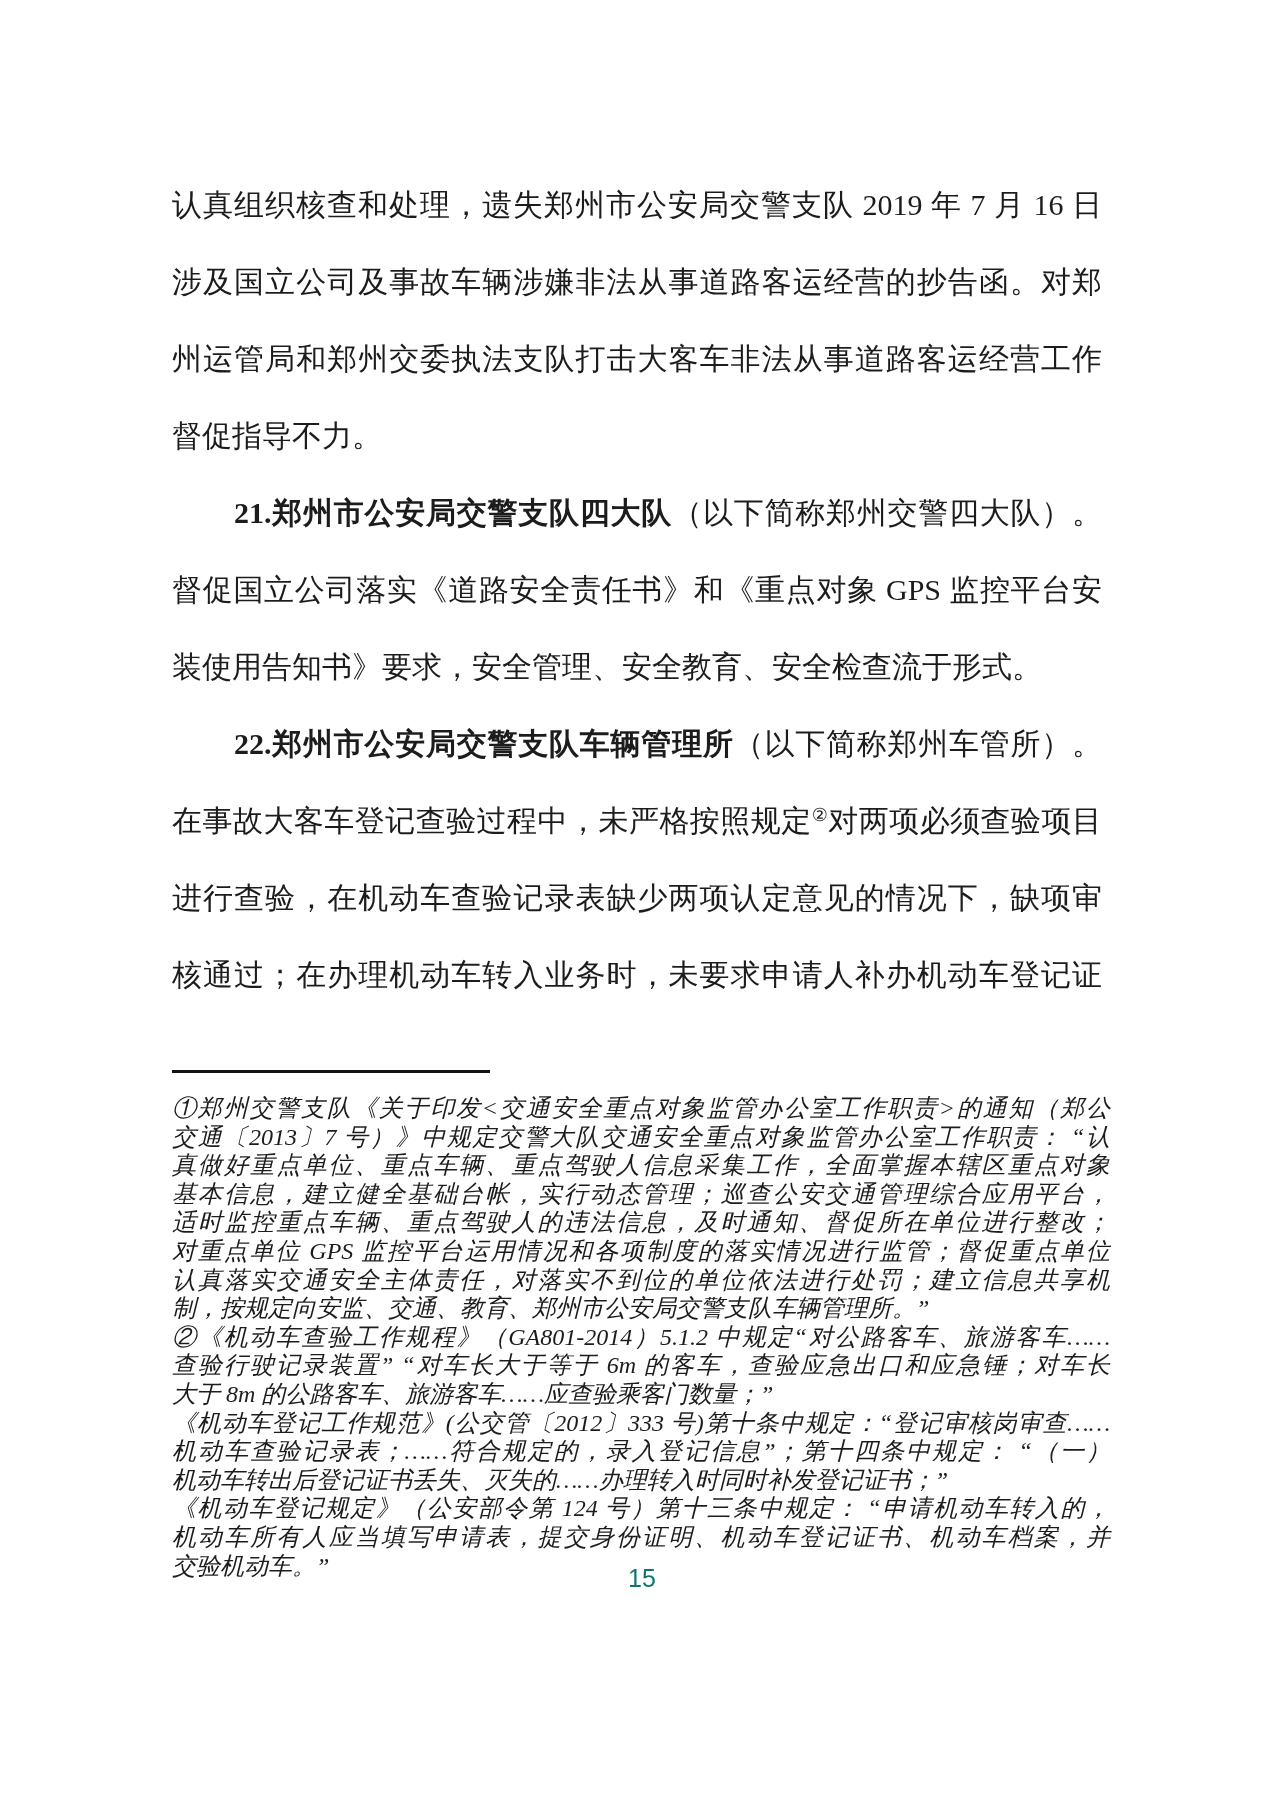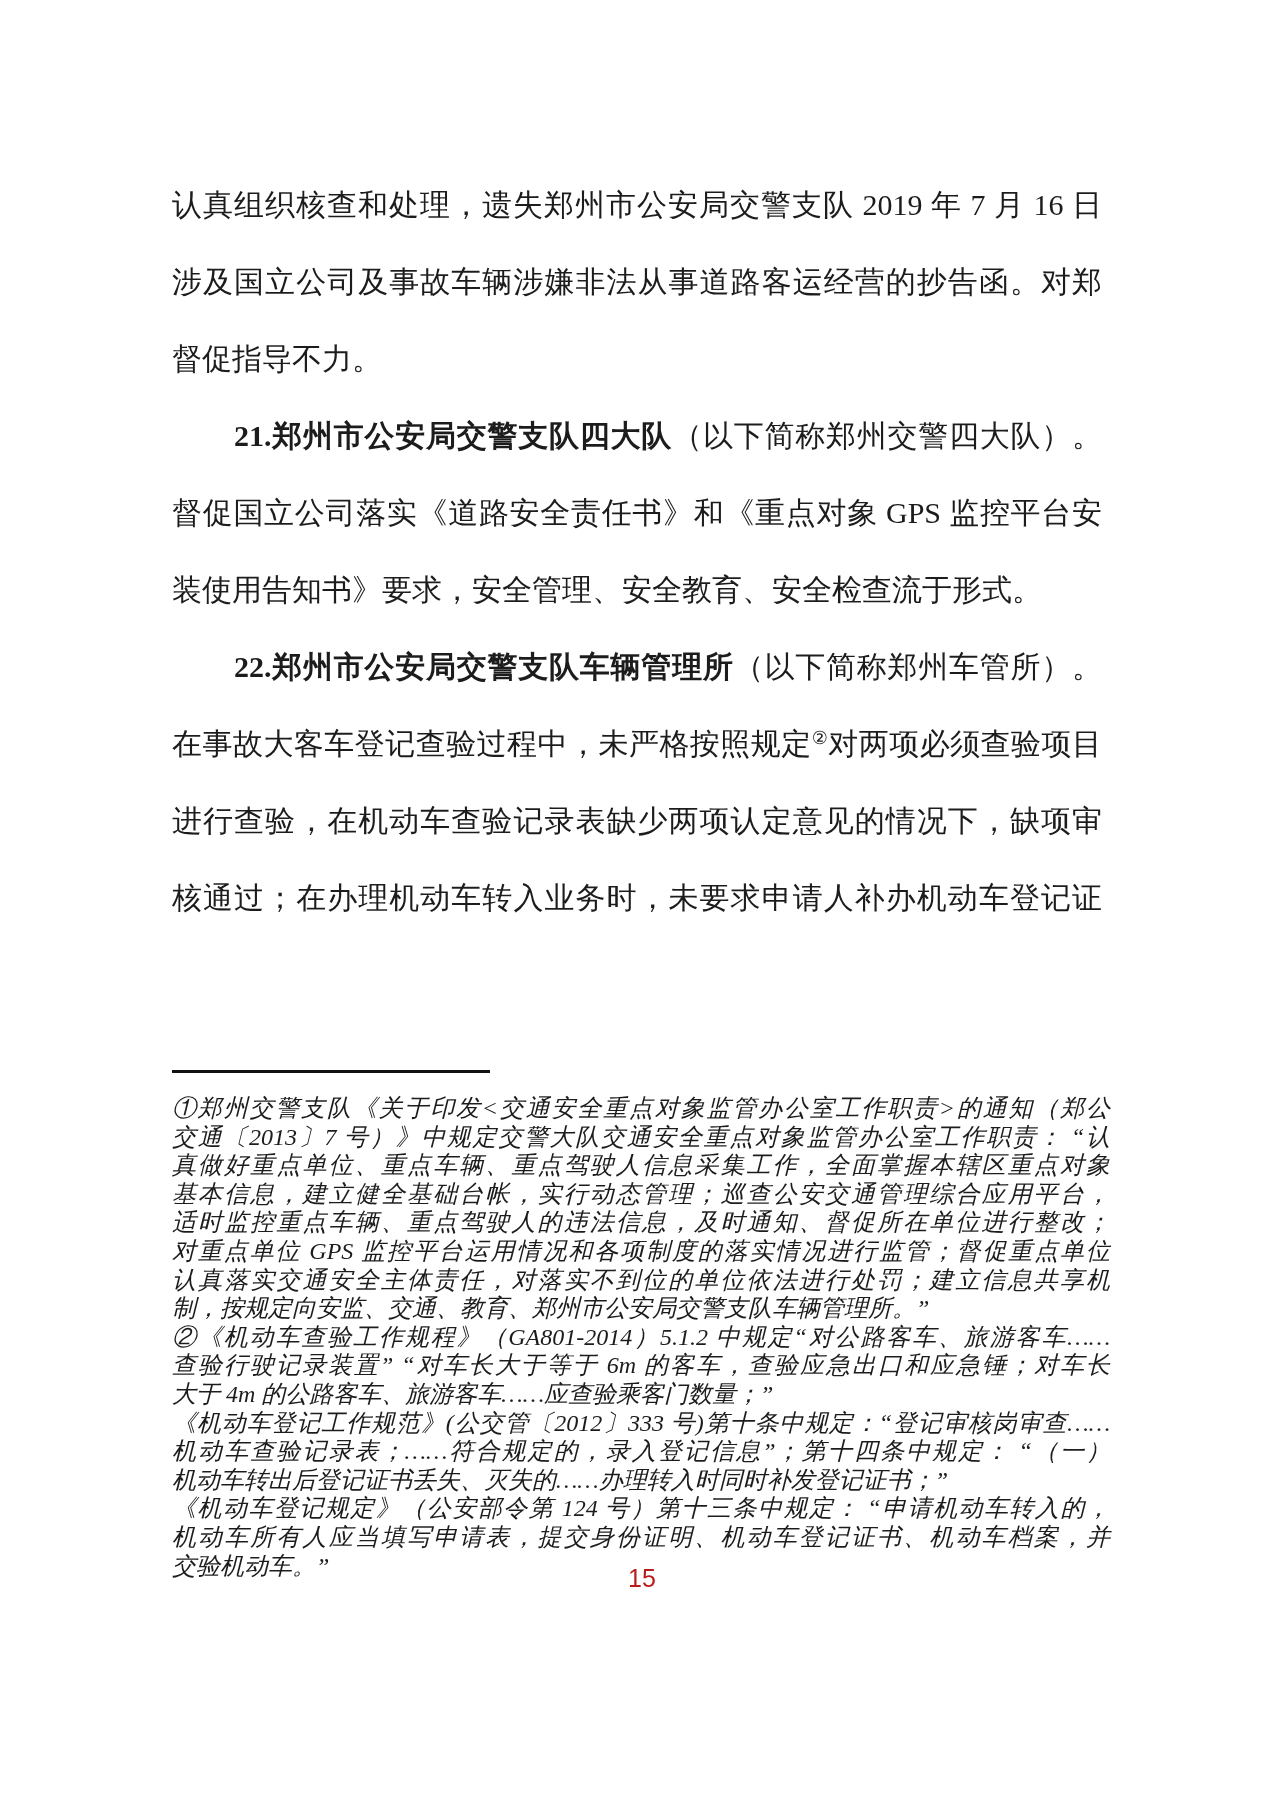--- a/index.html
+++ b/index.html
@@ -44,31 +44,32 @@
     left:172px;top:1094px;width:938px;
     font-size:24px;
     line-height:28.6px;
     font-style:italic;
   }
   .page-number{
     position:absolute;
     left:172px;top:1564px;width:940px;
     text-align:center;
     font-size:25px;
-    color:#b91c1c;
+    color:#0f766e;
     font-family:"Liberation Sans","DejaVu Sans",sans-serif;
   }
 </style>
 </head>
 <body>
 
 <div class="page">
   <div class="body-text" id="body-lines">
       <div class="line"><span>认真组织核查和处理，遗失郑州市公安局交警支队 2019 年 7 月 16 日</span></div>
       <div class="line"><span>涉及国立公司及事故车辆涉嫌非法从事道路客运经营的抄告函。对郑</span></div>
+      <div class="line"><span>州运管局和郑州交委执法支队打击大客车非法从事道路客运经营工作</span></div>
       <div class="line no-just"><span>督促指导不力。</span></div>
       <div class="line indent"><span class="bold">21.郑州市公安局交警支队四大队</span><span>（以下简称郑州交警四大队）。</span></div>
       <div class="line"><span>督促国立公司落实《道路安全责任书》和《重点对象 GPS 监控平台安</span></div>
       <div class="line no-just"><span>装使用告知书》要求，安全管理、安全教育、安全检查流于形式。</span></div>
       <div class="line indent"><span class="bold">22.郑州市公安局交警支队车辆管理所</span><span>（以下简称郑州车管所）。</span></div>
       <div class="line"><span>在事故大客车登记查验过程中，未严格按照规定</span><span class="sup">②</span><span>对两项必须查验项目</span></div>
       <div class="line"><span>进行查验，在机动车查验记录表缺少两项认定意见的情况下，缺项审</span></div>
       <div class="line"><span>核通过；在办理机动车转入业务时，未要求申请人补办机动车登记证</span></div>
     </div>
   <div class="footnote-sep"></div>
@@ -76,21 +77,21 @@
       <div class="line"><span>①郑州交警支队《关于印发&lt;交通安全重点对象监管办公室工作职责&gt;的通知（郑公</span></div>
       <div class="line"><span>交通〔2013〕7 号）》中规定交警大队交通安全重点对象监管办公室工作职责： “认</span></div>
       <div class="line"><span>真做好重点单位、重点车辆、重点驾驶人信息采集工作，全面掌握本辖区重点对象</span></div>
       <div class="line"><span>基本信息，建立健全基础台帐，实行动态管理；巡查公安交通管理综合应用平台，</span></div>
       <div class="line"><span>适时监控重点车辆、重点驾驶人的违法信息，及时通知、督促所在单位进行整改；</span></div>
       <div class="line"><span>对重点单位 GPS 监控平台运用情况和各项制度的落实情况进行监管；督促重点单位</span></div>
       <div class="line"><span>认真落实交通安全主体责任，对落实不到位的单位依法进行处罚；建立信息共享机</span></div>
       <div class="line no-just"><span>制，按规定向安监、交通、教育、郑州市公安局交警支队车辆管理所。”</span></div>
       <div class="line"><span>②《机动车查验工作规程》（GA801-2014）5.1.2 中规定“对公路客车、旅游客车……</span></div>
       <div class="line"><span>查验行驶记录装置” “对车长大于等于 6m 的客车，查验应急出口和应急锤；对车长</span></div>
-      <div class="line no-just"><span>大于 4m 的公路客车、旅游客车……应查验乘客门数量；”</span></div>
+      <div class="line no-just"><span>大于 8m 的公路客车、旅游客车……应查验乘客门数量；”</span></div>
       <div class="line"><span>《机动车登记工作规范》(公交管〔2012〕333 号)第十条中规定：“登记审核岗审查……</span></div>
       <div class="line"><span>机动车查验记录表；……符合规定的，录入登记信息”；第十四条中规定： “（一）</span></div>
       <div class="line no-just"><span>机动车转出后登记证书丢失、灭失的……办理转入时同时补发登记证书；”</span></div>
       <div class="line"><span>《机动车登记规定》（公安部令第 124 号）第十三条中规定： “申请机动车转入的，</span></div>
       <div class="line"><span>机动车所有人应当填写申请表，提交身份证明、机动车登记证书、机动车档案，并</span></div>
       <div class="line no-just"><span>交验机动车。”</span></div>
     </div>
   <div class="page-number">15</div>
 </div>
 

